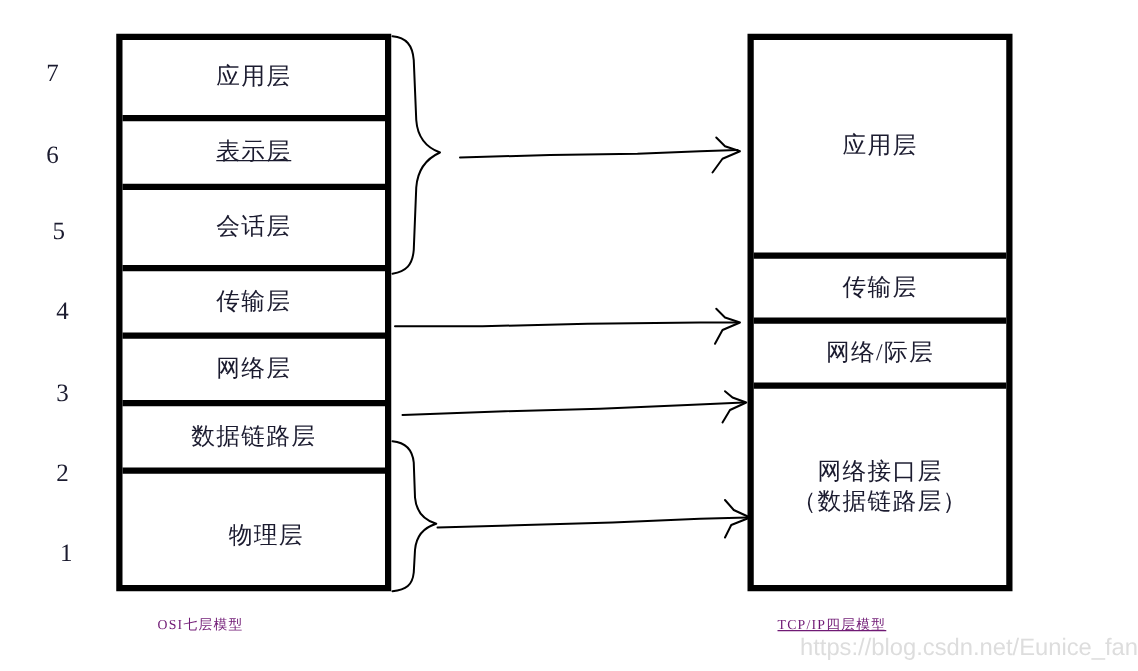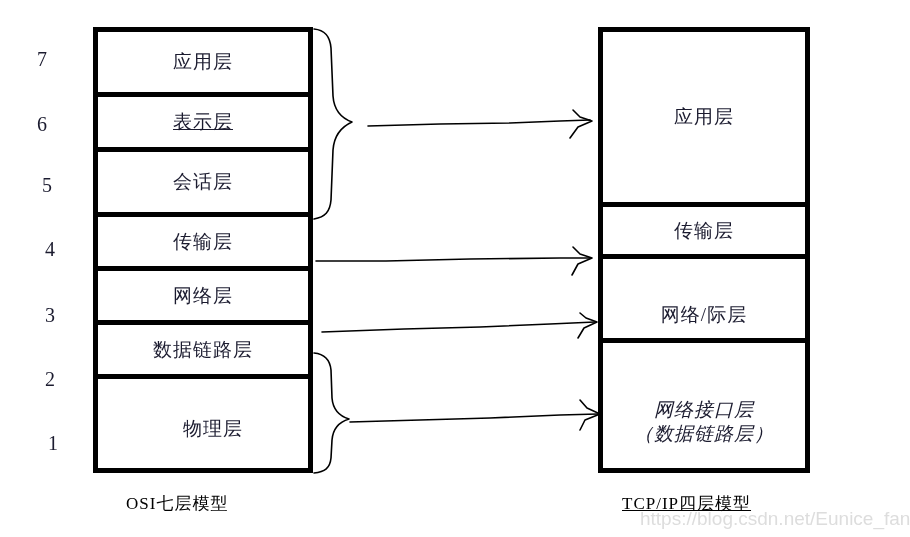--- a/index.html
+++ b/index.html
@@ -32,41 +32,41 @@
     display: flex;
     align-items: center;
     justify-content: center;
     color: #1b1b2f;
     font-size: 19px;
     line-height: 1.25;
     text-align: left;
     letter-spacing: 1px;
   }
   .cell:last-child { border-bottom: none; }
-  .cell .multi { display: block; font-style: italic; }
+  .cell .multi { display: block; }
 
   
   #osi-stack { left: 93px; top: 27px; width: 220px; height: 446px; }
   
   #tcp-stack { left: 598px; top: 27px; width: 212px; height: 446px; }
 
   
   .layer-number {
     position: absolute;
     width: 40px;
     text-align: center;
     font-size: 20px;
     color: #1b1b2f;
   }
 
   
   .caption {
     position: absolute;
-    font-size: 17px;
-    color: #000000;
+    font-size: 11px;
+    color: #701a75;
     letter-spacing: 1px;
     white-space: nowrap;
   }
 
   
   #watermark {
     position: absolute;
     left: 640px;
     top: 508px;
     font-size: 19px;
@@ -106,21 +106,21 @@
     <div class="cell" style="height:65px;">会话层</div>
     <div class="cell" style="height:54px;">传输层</div>
     <div class="cell" style="height:54px;">网络层</div>
     <div class="cell" style="height:54px;">数据链路层</div>
     <div class="cell" style="height:100px;padding-left:20px;">物理层</div>
   </div>
 
   <div class="stack" id="tcp-stack">
     <div class="cell" style="height:175px;">应用层</div>
     <div class="cell" style="height:52px;">传输层</div>
-    <div class="cell" style="height:52px;margin-top:32px;">网络/际层</div>
+    <div class="cell" style="height:52px;">网络/际层</div>
     <div class="cell" style="height:157px; flex-direction:column;">
       <span class="multi">网络接口层</span>
       <span class="multi">（数据链路层）</span>
     </div>
   </div>
 
   <svg id="ink" viewBox="0 0 910 537" xmlns="http://www.w3.org/2000/svg">
 
     <path d="M314,29 C325,30 330,36 331,48 L333,96 C334,110 341,118 352,122
                                                  C341,127 334,136 333,150 L331,200 C330,212 325,217 314,219"></path>

